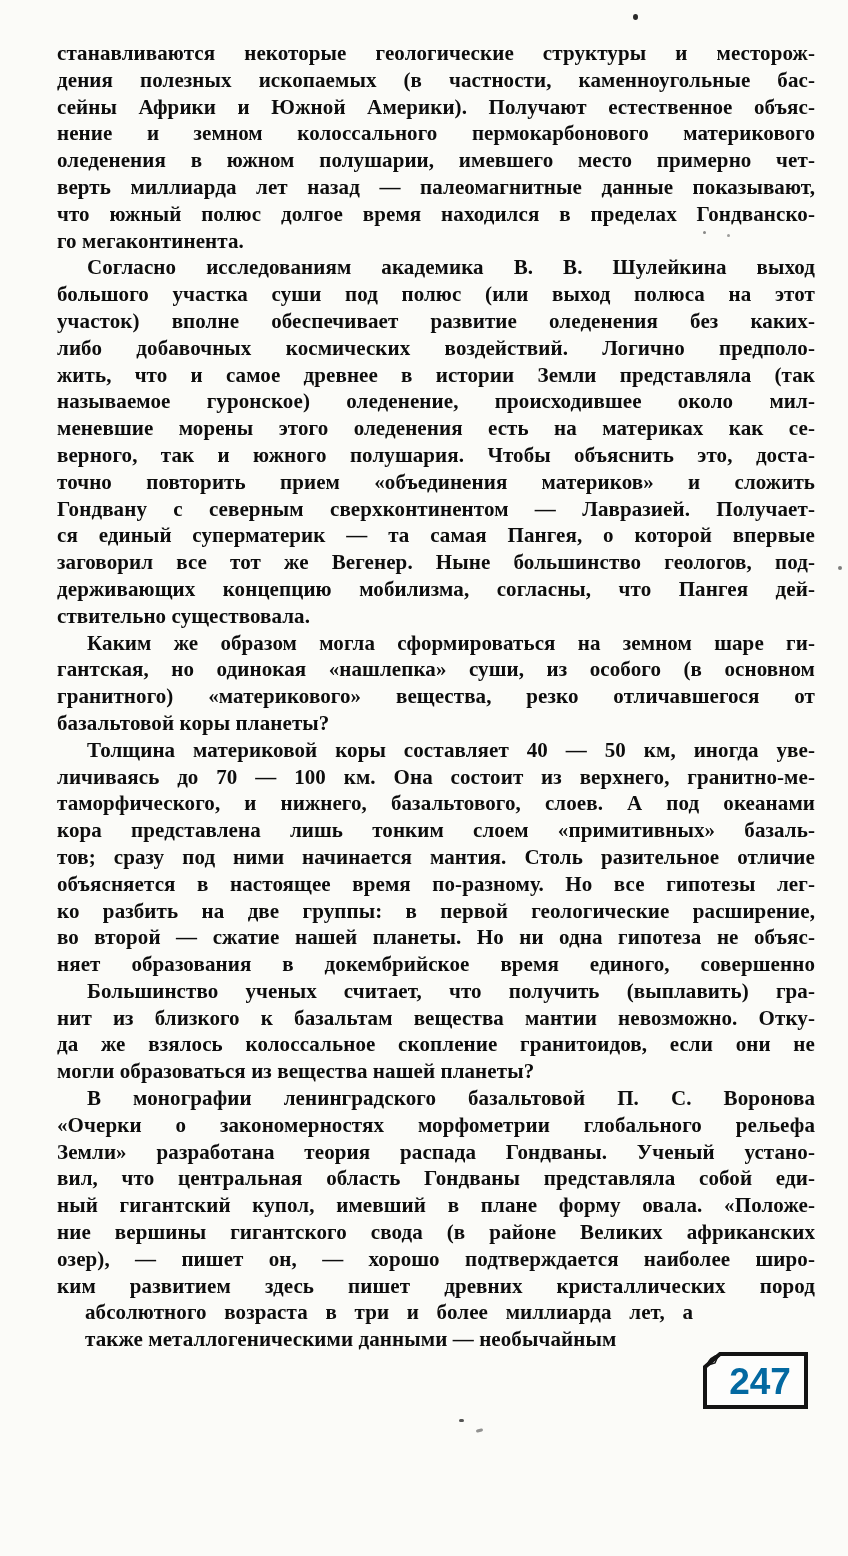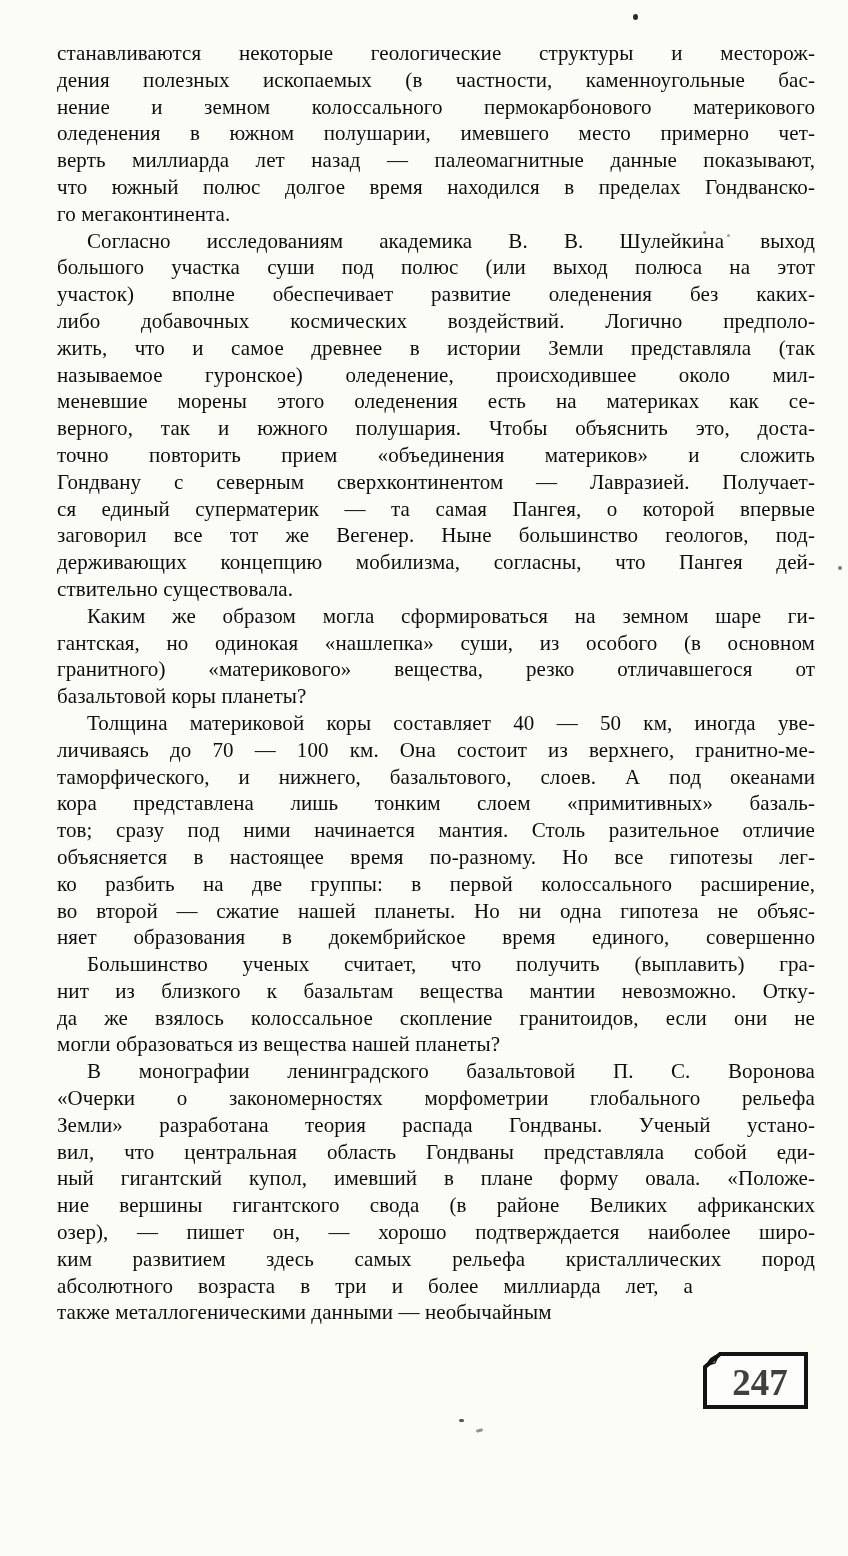--- a/index.html
+++ b/index.html
@@ -8,65 +8,66 @@
     position:relative;
     background:#fbfbf8;
     font-family:"Liberation Serif","DejaVu Serif",serif;
     overflow:hidden;
   }
   .text-block {
     position:absolute;
     left:57px; top:40px;
     width:758px;
     color:#0d0d0d;
-    font-weight:normal;
+    font-weight:bold;
     font-size:21px;
     line-height:26.8px;
     letter-spacing:0.1px;
   }
   .para { margin:0; }
   .line {
     height:26.8px;
     overflow:hidden;
     text-align:justify;
     text-align-last:justify;
     white-space:normal;
   }
   .line.end { text-align-last:left; }
   .para.indent .line:first-child { text-indent:30px; }
-  .line.narrow { padding-right:122px; }
+  .line.narrow { padding-right:122px;margin-left:28px; }
 
   .page-number-badge {
     position:absolute;
     right:38px; top:1351px;
     width:108px; height:60px;
   }
   .page-number-badge svg { display:block; width:108px; height:60px; }
   .page-number-badge .num {
     position:absolute;
     left:12px; right:4px; top:2px; bottom:0;
     display:flex; align-items:center; justify-content:center;
-    font-size:37px; font-weight:bold; color:#404040;
-    font-family:Liberation Serif, serif;
+    font-size:37px; font-weight:bold; color:#0369a1;
+    font-family:Liberation Sans, sans-serif;
   }
   .speck { position:absolute; background:#2a2a2a; border-radius:50%; }
   .speck.s1 { left:633px; top:14px;  width:5px; height:6px; }
   .speck.s2 { left:703px; top:231px; width:3px; height:3px; opacity:.55; }
   .speck.s3 { left:727px; top:234px; width:3px; height:3px; opacity:.45; }
   .speck.s4 { left:838px; top:566px; width:4px; height:4px; opacity:.6; }
   .speck.s5 { left:459px; top:1419px; width:5px; height:3px; border-radius:2px; opacity:.8; }
   .speck.s6 { left:476px; top:1429px; width:7px; height:3px; border-radius:2px; opacity:.5; transform:rotate(-15deg); }
 </style>
 </head>
 <body>
 
 <main class="text-block">
     <div class="para">
       <div class="line">станавливаются некоторые геологические структуры и месторож-</div>
       <div class="line">дения полезных ископаемых (в частности, каменноугольные бас-</div>
+      <div class="line">сейны Африки и Южной Америки). Получают естественное объяс-</div>
       <div class="line">нение и земном колоссального пермокарбонового материкового</div>
       <div class="line">оледенения в южном полушарии, имевшего место примерно чет-</div>
       <div class="line">верть миллиарда лет назад — палеомагнитные данные показывают,</div>
       <div class="line">что южный полюс долгое время находился в пределах Гондванско-</div>
       <div class="line end">го мегаконтинента.</div>
     </div>
     <div class="para indent">
       <div class="line">Согласно исследованиям академика В. В. Шулейкина выход</div>
       <div class="line">большого участка суши под полюс (или выход полюса на этот</div>
       <div class="line">участок) вполне обеспечивает развитие оледенения без каких-</div>
@@ -88,39 +89,39 @@
       <div class="line">гранитного) «материкового» вещества, резко отличавшегося от</div>
       <div class="line end">базальтовой коры планеты?</div>
     </div>
     <div class="para indent">
       <div class="line">Толщина материковой коры составляет 40 — 50 км, иногда уве-</div>
       <div class="line">личиваясь до 70 — 100 км. Она состоит из верхнего, гранитно-ме-</div>
       <div class="line">таморфического, и нижнего, базальтового, слоев. А под океанами</div>
       <div class="line">кора представлена лишь тонким слоем «примитивных» базаль-</div>
       <div class="line">тов; сразу под ними начинается мантия. Столь разительное отличие</div>
       <div class="line">объясняется в настоящее время по-разному. Но все гипотезы лег-</div>
-      <div class="line">ко разбить на две группы: в первой колоссального расширение,</div>
+      <div class="line">ко разбить на две группы: в первой геологические расширение,</div>
       <div class="line">во второй — сжатие нашей планеты. Но ни одна гипотеза не объяс-</div>
       <div class="line">няет образования в докембрийское время единого, совершенно</div>
     </div>
     <div class="para indent">
       <div class="line">Большинство ученых считает, что получить (выплавить) гра-</div>
       <div class="line">нит из близкого к базальтам вещества мантии невозможно. Отку-</div>
       <div class="line">да же взялось колоссальное скопление гранитоидов, если они не</div>
       <div class="line end">могли образоваться из вещества нашей планеты?</div>
     </div>
     <div class="para indent">
       <div class="line">В монографии ленинградского базальтовой П. С. Воронова</div>
       <div class="line">«Очерки о закономерностях морфометрии глобального рельефа</div>
       <div class="line">Земли» разработана теория распада Гондваны. Ученый устано-</div>
       <div class="line">вил, что центральная область Гондваны представляла собой еди-</div>
       <div class="line">ный гигантский купол, имевший в плане форму овала. «Положе-</div>
       <div class="line">ние вершины гигантского свода (в районе Великих африканских</div>
       <div class="line">озер), — пишет он, — хорошо подтверждается наиболее широ-</div>
-      <div class="line">ким развитием здесь самых рельефа кристаллических пород</div>
+      <div class="line">ким развитием здесь пишет древних кристаллических пород</div>
       <div class="line narrow">абсолютного возраста в три и более миллиарда лет, а</div>
       <div class="line end narrow">также металлогеническими данными — необычайным</div>
     </div>
   </main>
 
 <div class="page-number-badge">
   <svg viewBox="0 0 108 60" aria-hidden="true">
     <polygon points="18,3 104,3 104,56 3,56 3,16" fill="#fdfdfc" stroke="#141414" stroke-width="4" stroke-linejoin="miter"></polygon>
     <path d="M5,15 C7,8 11,5 18,4" fill="none" stroke="#141414" stroke-width="2"></path>
     <path d="M6,14 L13,12 L16,5" fill="none" stroke="#141414" stroke-width="1.5"></path>

